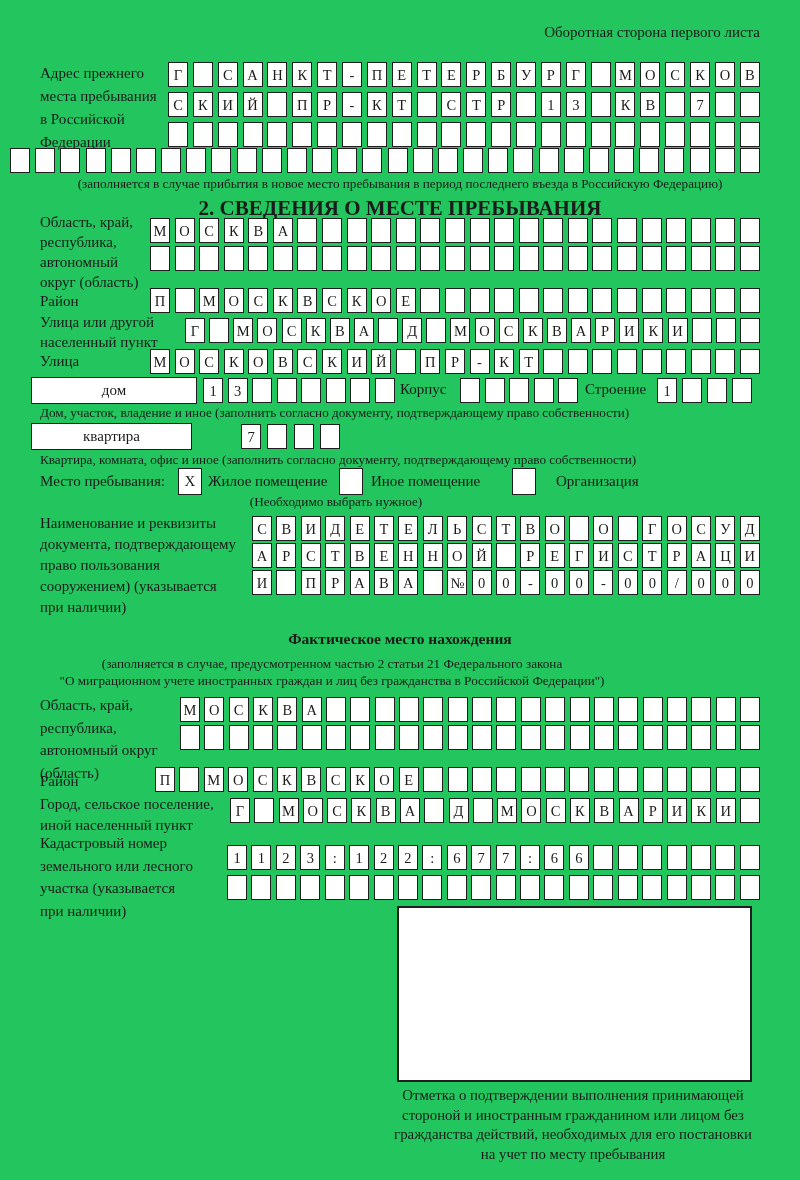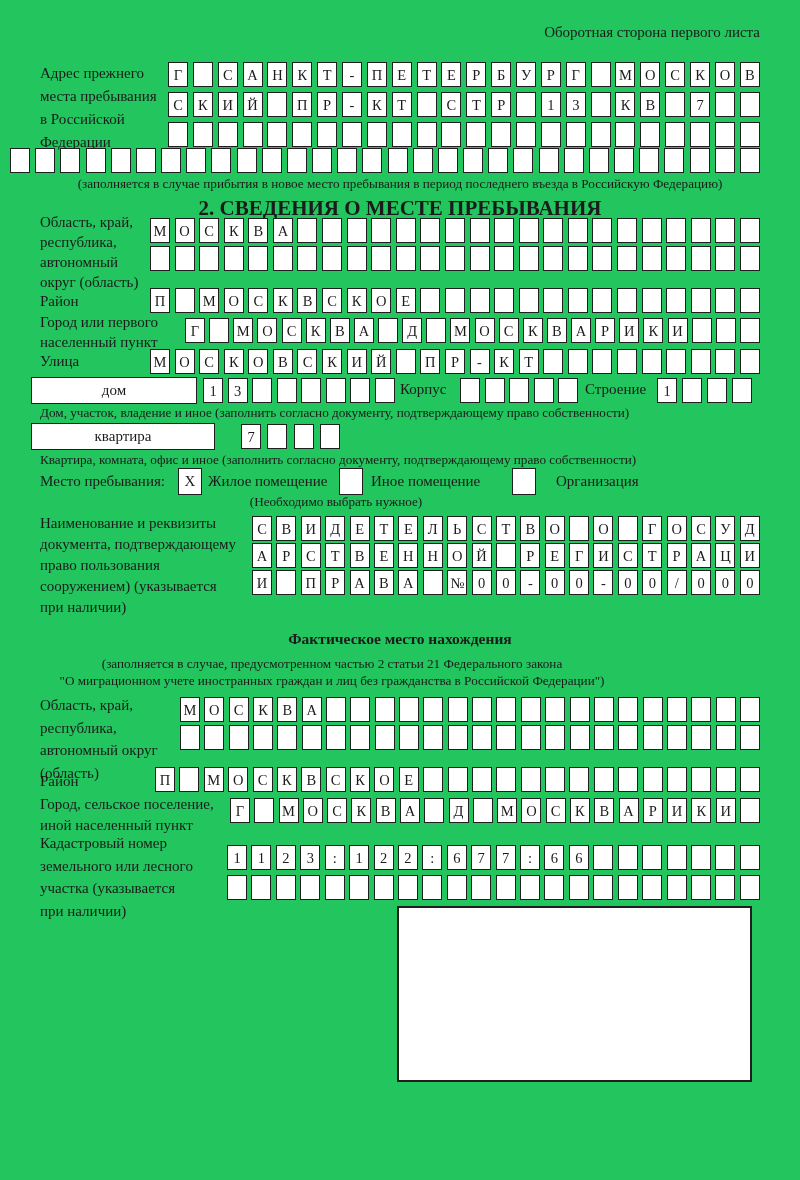--- a/index.html
+++ b/index.html
@@ -236,21 +236,21 @@
       <div class="cell"></div>
       <div class="cell"></div>
       <div class="cell"></div>
       <div class="cell"></div>
       <div class="cell"></div>
       <div class="cell"></div>
       <div class="cell"></div>
     </div>
 
   <div class="lbl" style="left:40px;top:312px">
-      <div>Город или первого</div>
+      <div>Улица или другой</div>
       <div>населенный пункт</div>
     </div>
   <div class="cellrow" style="left:185px;top:318px;width:575px">
       <div class="cell filled">Г</div>
       <div class="cell"></div>
       <div class="cell filled">М</div>
       <div class="cell filled">О</div>
       <div class="cell filled">С</div>
       <div class="cell filled">К</div>
       <div class="cell filled">В</div>
@@ -323,21 +323,21 @@
     </div>
   <div class="inl" style="left:585px;top:381px">Строение</div>
   <div class="cellrow" style="left:657px;top:378px;width:95px">
       <div class="cell filled">1</div>
       <div class="cell"></div>
       <div class="cell"></div>
       <div class="cell"></div>
     </div>
   <div class="note" style="left:40px;top:405px">Дом, участок, владение и иное (заполнить согласно документу, подтверждающему право собственности)</div>
 
-  <div class="wbox" style="left:31px;top:423px;width:184px">квартира</div>
+  <div class="wbox" style="left:31px;top:423px;width:161px">квартира</div>
   <div class="cellrow" style="left:241px;top:424px;width:99px">
       <div class="cell filled">7</div>
       <div class="cell"></div>
       <div class="cell"></div>
       <div class="cell"></div>
     </div>
   <div class="note" style="left:40px;top:452px">Квартира, комната, офис и иное (заполнить согласно документу, подтверждающему право собственности)</div>
 
   <div class="inl" style="left:40px;top:473px">Место пребывания:</div>
   <div class="cb" style="left:178px;top:468px">X</div>
@@ -597,14 +597,20 @@
       <div class="cell"></div>
       <div class="cell"></div>
       <div class="cell"></div>
       <div class="cell"></div>
       <div class="cell"></div>
       <div class="cell"></div>
       <div class="cell"></div>
     </div>
 
   <div class="stamp" style="left:397px;top:906px;width:355px;height:176px"></div>
+  <div class="capt" style="left:373px;top:1086px;width:400px">
+      <div>Отметка о подтверждении выполнения принимающей</div>
+      <div>стороной и иностранным гражданином или лицом без</div>
+      <div>гражданства действий, необходимых для его постановки</div>
+      <div>на учет по месту пребывания</div>
+    </div>
 
 </div>
 
 </body></html>

